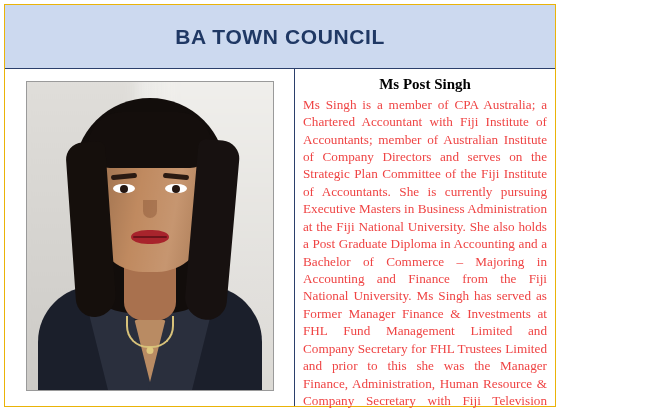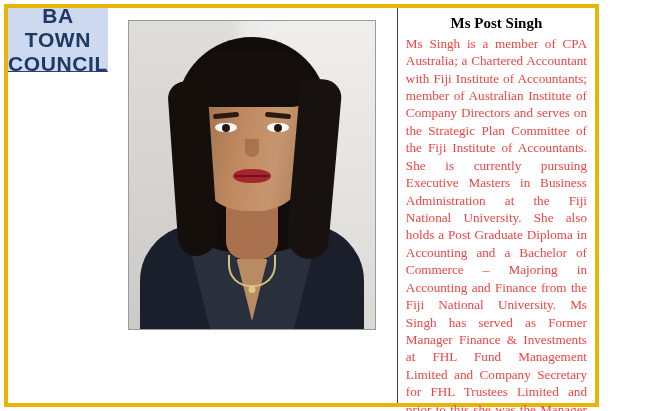--- a/index.html
+++ b/index.html
@@ -17,26 +17,26 @@
     position: relative;
     width: 670px;
     height: 411px;
     box-sizing: border-box;
     background: #ffffff;
   }
   .doc-table {
     position: absolute;
     left: 4px;
     top: 4px;
-    width: 595px;
+    width: 552px;
     height: 403px;
-    border: 4px solid #eab308;
+    border: 1px solid #eab308;
     box-sizing: border-box;
     display: flex;
-    flex-direction: row;
+    flex-direction: column;
   }
   .header-row {
     height: 64px;
     flex: 0 0 64px;
     background: #ccd9ef;
     border-bottom: 1px solid #2b3f6b;
     box-sizing: border-box;
     display: flex;
     align-items: center;
     justify-content: center;

